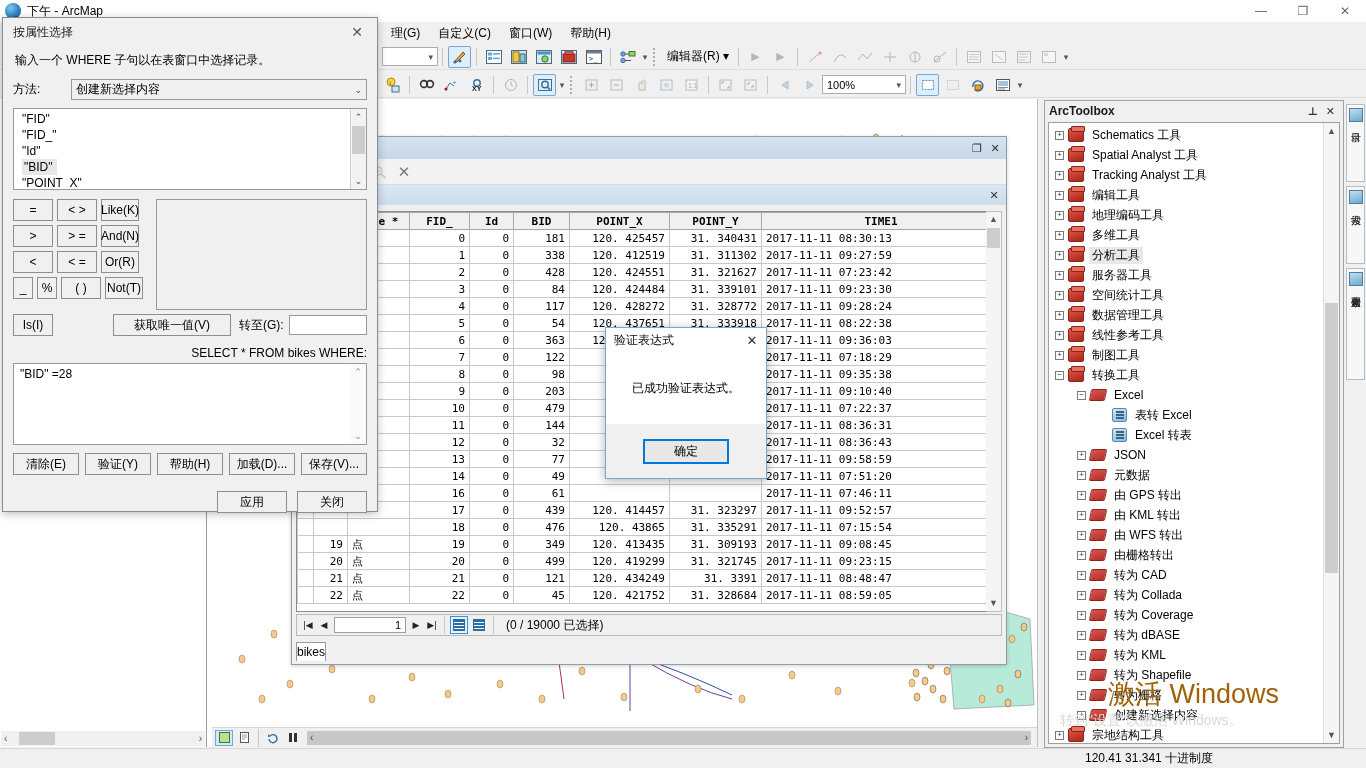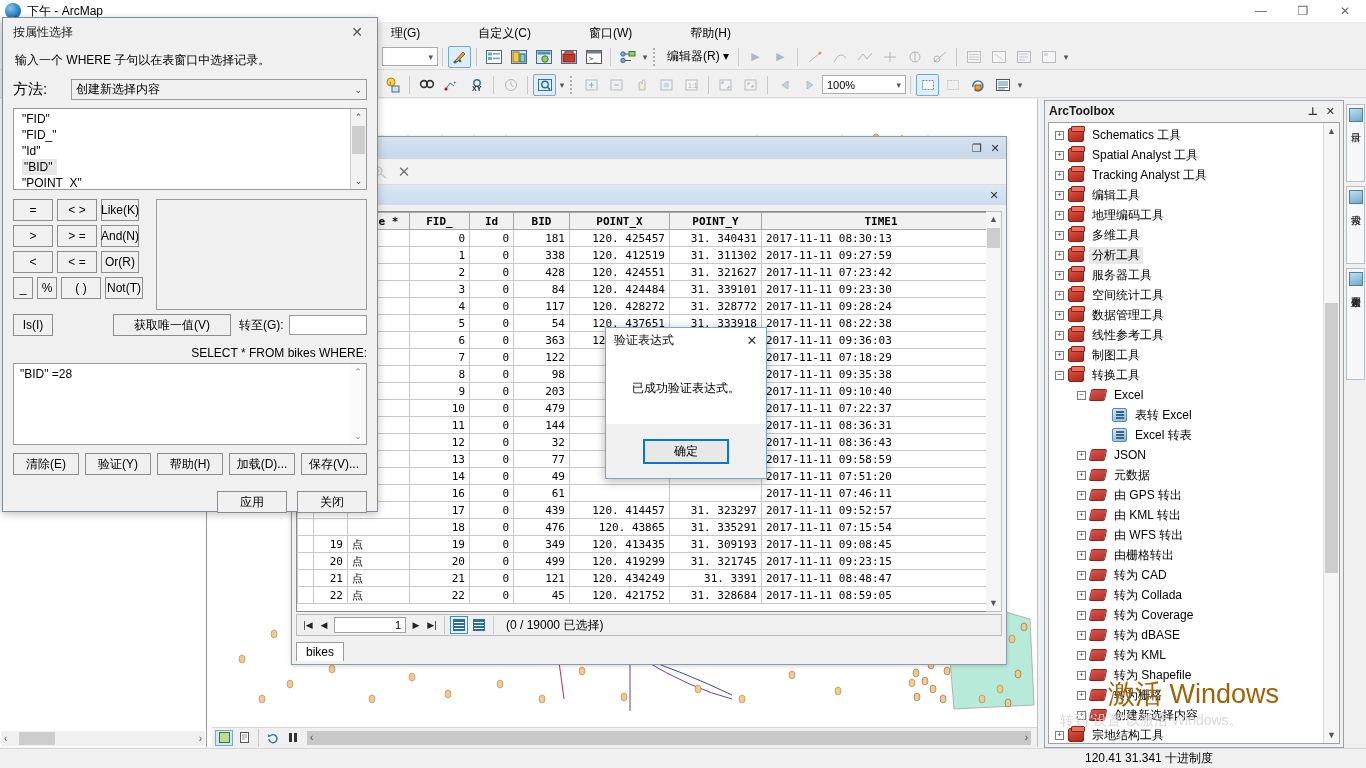--- a/index.html
+++ b/index.html
@@ -237,36 +237,36 @@
     text-align: right; padding-right: 4px; font-size: 11px; line-height: 15px; margin: 0 2px;
   }
   .nav-toggle { width: 18px; height: 18px; margin: 0 1px; display: flex; align-items: center; justify-content: center; }
   .nav-toggle.on { border: 1px solid #3f8fd0; background: #e6f2fc; }
   .lines-ico { width: 12px; height: 12px; background:
       repeating-linear-gradient(#2b6ca3 0 2px, #fff 2px 3px); border: 1px solid #2b6ca3; }
   .sel-count { font-size: 12px; margin-left: 8px; color: #000; }
   .table-tabstrip { position: absolute; left: 4px; right: 4px; bottom: 3px; height: 23px; display: flex; align-items: flex-end; }
   .table-tab {
     background: #fff; border: 1px solid #9a9a9a; border-bottom: none;
-    padding: 2px 9px; font-size: 12px; color: #000;
+    padding: 2px 0; font-size: 12px; color: #000;
   }
 
   
   .sba {
     position: absolute; left: 2px; top: 17px; width: 376px; height: 495px;
     background: #f0f0f0; border: 1px solid #848d95;
     box-shadow: 0 2px 8px rgba(0,0,0,.25);
   }
   .sba-cap { height: 28px; display: flex; align-items: center; padding: 0 4px 0 10px; background: #f0f0f0; }
   .sba-title { font-size: 12px; color: #222; }
   .sba-x { margin-left: auto; width: 32px; height: 26px; display: flex; align-items: center; justify-content: center; color: #555; font-size: 14px; }
   .sba-body { padding: 0 10px; }
   .sba-hint { font-size: 12px; color: #000; margin: 6px 0 10px 2px; }
   .sba-row { display: flex; align-items: center; margin-bottom: 8px; }
-  .sba-row .lbl { width: 58px; font-size: 15px; }
+  .sba-row .lbl { width: 58px; font-size: 12px; }
   .combo {
     flex: 1; height: 21px; background: #f0f0f0; border: 1px solid #9a9a9a;
     display: flex; align-items: center; padding: 0 4px; font-size: 12px;
   }
   .combo .arr { margin-left: auto; font-size: 9px; color: #444; }
   .fieldlist {
     height: 82px; background: #fff; border: 1px solid #9a9a9a;
     position: relative; overflow: hidden; padding: 2px 2px 2px 6px;
     font-family: "Liberation Sans", sans-serif; font-size: 12px;
   }
@@ -350,21 +350,21 @@
   <div class="titlebar">
     <div class="app-icon"></div>
     <span class="title-text">下午 - ArcMap</span>
     <div class="win-btns">
       <div class="win-btn">—</div>
       <div class="win-btn">❐</div>
       <div class="win-btn">✕</div>
     </div>
   </div>
 
-  <div class="menubar" style="padding-left:382px;gap:40px;">
+  <div class="menubar" style="padding-left:382px;">
     <div class="menu-item">理(G)</div>
     <div class="menu-item">自定义(C)</div>
     <div class="menu-item">窗口(W)</div>
     <div class="menu-item">帮助(H)</div>
   </div>
 
   <div class="toolbar row1" style="padding-left:382px;">
     <div class="tb-combo" style="width:56px;">
       <span></span>
         <span class="arr">▾</span>

